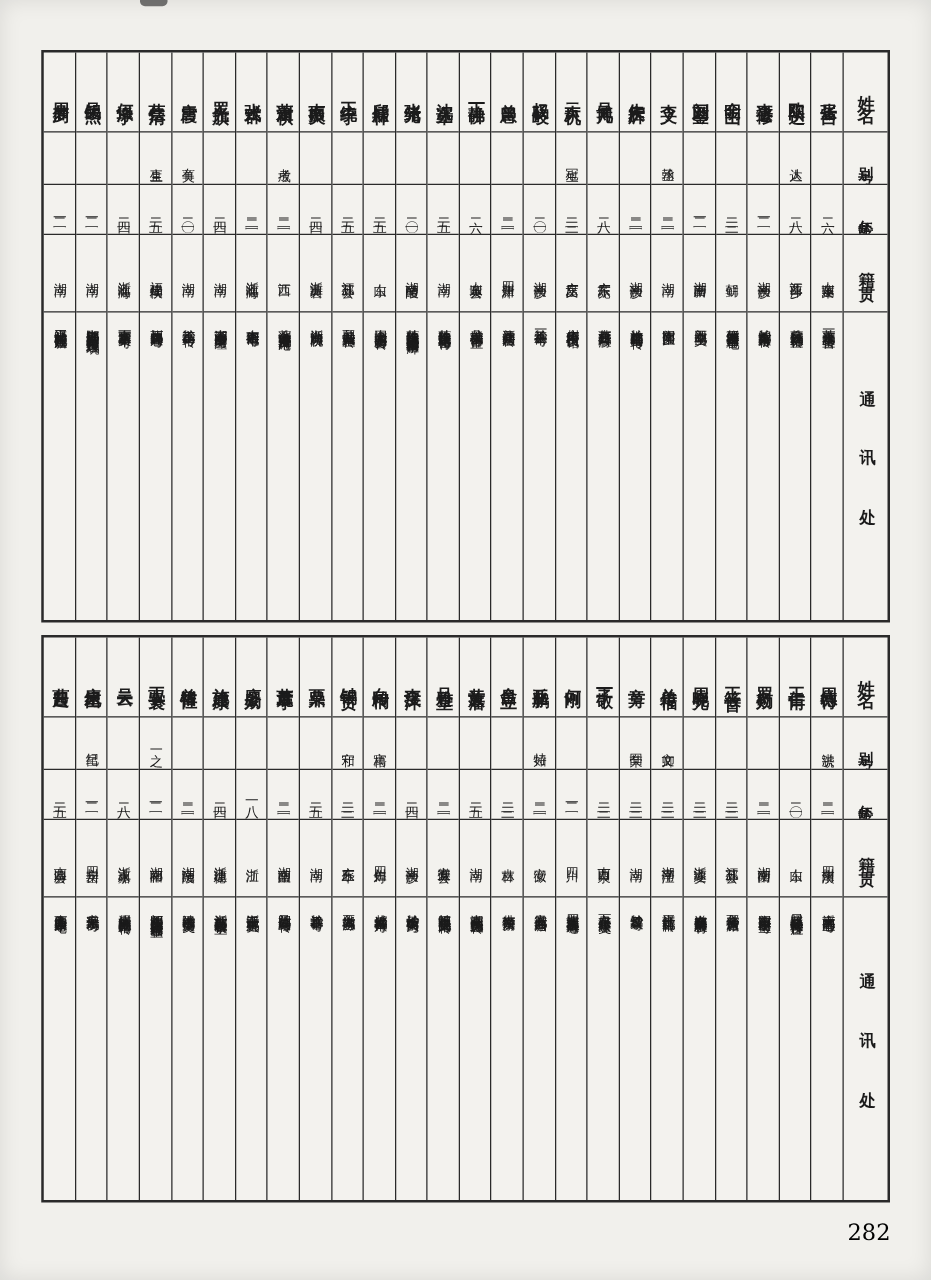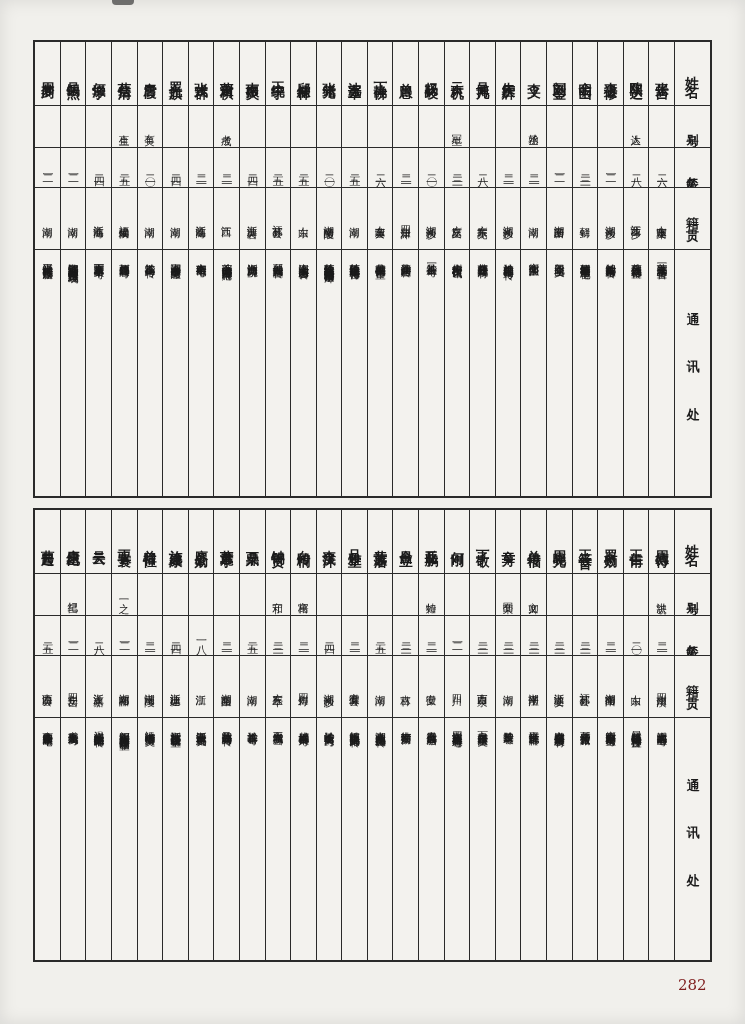--- a/index.html
+++ b/index.html
@@ -44,21 +44,21 @@
   .c-addr .vtext{font-size:10.5px;line-height:1.1;max-height:190px;letter-spacing:0.5px;}
   
   .hcol .c-name .vtext{font-size:14px;font-weight:bold;letter-spacing:9px;}
   .hcol .c-alias .vtext{font-size:12px;font-weight:bold;letter-spacing:3px;}
   .hcol .c-age .vtext{font-size:12px;font-weight:bold;letter-spacing:2px;}
   .hcol .c-native .vtext{font-size:13px;font-weight:bold;letter-spacing:12px;}
   .hcol .c-addr{align-items:center;padding-top:0;}
   .hcol .c-addr .vtext{font-size:13px;font-weight:bold;letter-spacing:48px;max-height:none;}
   .page-number{
     position:absolute;left:678px;top:976px;
-    font-family:"DejaVu Serif",serif;font-size:15px;color:#7f1d1d;
+    font-family:"DejaVu Serif",serif;font-size:18px;color:#000000;
   }
 </style>
 </head>
 <body>
 
 <div class="page">
   <div class="scan-mark-top"></div>
 
   <div class="reg-table t-top" id="table-0">
       <div class="col hcol">

